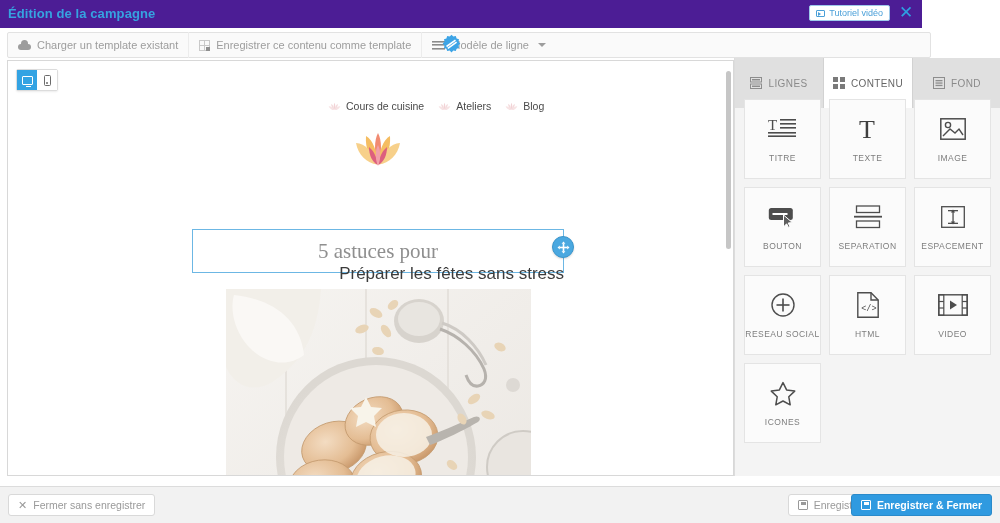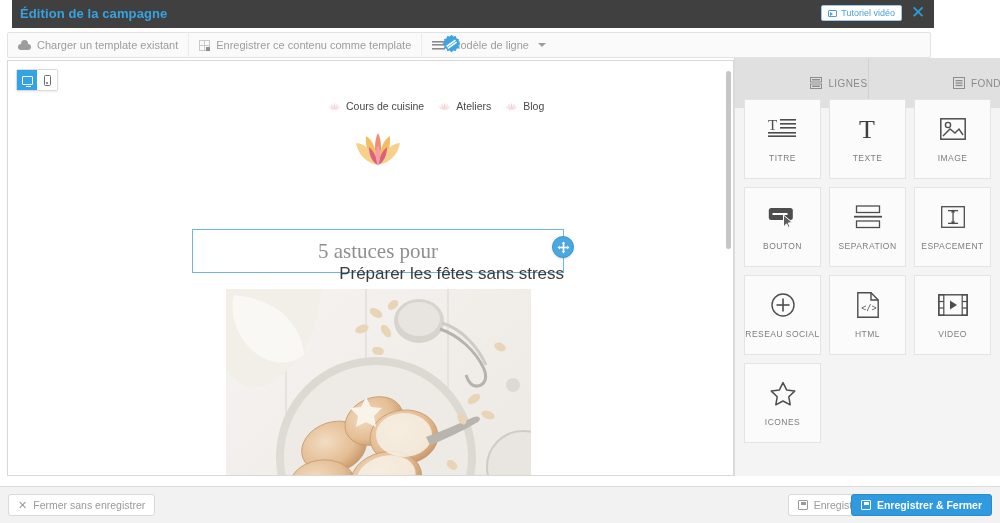--- a/index.html
+++ b/index.html
@@ -8,22 +8,22 @@
     font-family: "Liberation Sans", sans-serif;
     background:#ffffff;
     font-size:12px;
     color:#555;
     -webkit-font-smoothing:antialiased;
   }
   .app { position:relative; width:1000px; height:523px; background:#fff; }
 
   
   .topbar {
-    position:absolute; left:12px; top:0; width:922px; height:28px;
-    background:#404040;
+    position:absolute; left:0; top:0; width:922px; height:28px;
+    background:#4c1d95;
   }
   .topbar-title {
     position:absolute; left:8px; top:6px;
     font-size:13px; font-weight:bold; color:#36a3e0;
     letter-spacing:0.1px;
   }
   .tutorial-btn {
     position:absolute; right:32px; top:5px;
     height:16px; padding:5px 6px;
     border:1px solid #9ec9ea; border-radius:2px;
@@ -177,21 +177,21 @@
   }
 
   
   .panel{
     position:absolute; left:734px; top:58px; width:266px; height:418px;
     background:#f4f4f4; border-left:1px solid #dcdcdc;
   }
   .tabs{ position:absolute; left:0; top:0; width:266px; height:32px;
          display:flex; background:#e0e0e0; }
   .tab{
-    flex:1; height:50px; display:flex; align-items:center; justify-content:flex-end;
+    flex:1; height:50px; display:flex; align-items:center; justify-content:center;
     gap:6px; font-size:10px; color:#8a8a8a; letter-spacing:.4px;
     background:#e0e0e0; border-right:1px solid #d2d2d2; cursor:pointer;
   }
   .tab:last-child{ border-right:none; }
   .tab.active{ background:#fff; color:#666; }
   .ic-rows{
     width:12px;height:12px; display:block;
   }
   .grid{
     position:absolute; left:9px; top:41px; width:252px;
@@ -425,20 +425,29 @@
     <div class="tabs">
       <div class="tab">
         <svg class="ic-rows" viewBox="0 0 12 12">
           <rect x="0.5" y="0.5" width="11" height="4.5" fill="none" stroke="#8d8d8d"></rect>
           <rect x="0.5" y="7" width="11" height="4.5" fill="none" stroke="#8d8d8d"></rect>
           <rect x="2" y="2" width="8" height="1.5" fill="#8d8d8d"></rect>
           <rect x="2" y="8.5" width="8" height="1.5" fill="#8d8d8d"></rect>
         </svg>
         <span>LIGNES</span>
       </div>
+      <div class="tab active">
+        <svg class="ic-rows" viewBox="0 0 12 12">
+          <rect x="0" y="0" width="5" height="5" fill="#7a7a7a"></rect>
+          <rect x="7" y="0" width="5" height="5" fill="#7a7a7a"></rect>
+          <rect x="0" y="7" width="5" height="5" fill="#7a7a7a"></rect>
+          <rect x="7" y="7" width="5" height="5" fill="#7a7a7a"></rect>
+        </svg>
+        <span>CONTENU</span>
+      </div>
       <div class="tab">
         <svg class="ic-rows" viewBox="0 0 12 12">
           <rect x="0.5" y="0.5" width="11" height="11" fill="none" stroke="#8d8d8d"></rect>
           <rect x="2.5" y="3" width="7" height="1.3" fill="#8d8d8d"></rect>
           <rect x="2.5" y="5.4" width="7" height="1.3" fill="#8d8d8d"></rect>
           <rect x="2.5" y="7.8" width="7" height="1.3" fill="#8d8d8d"></rect>
         </svg>
         <span>FOND</span>
       </div>
     </div>

